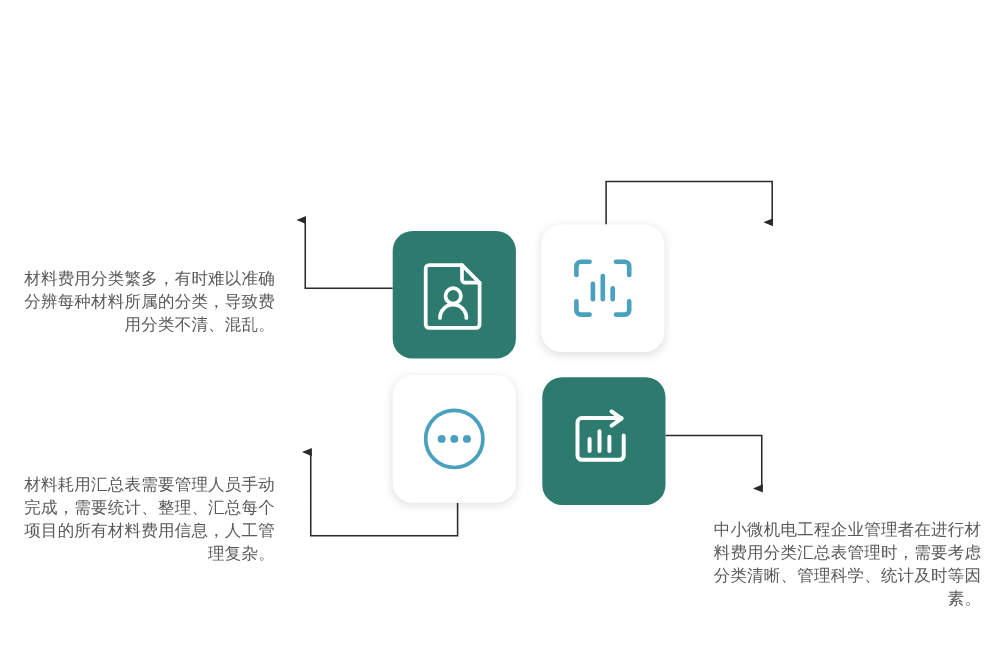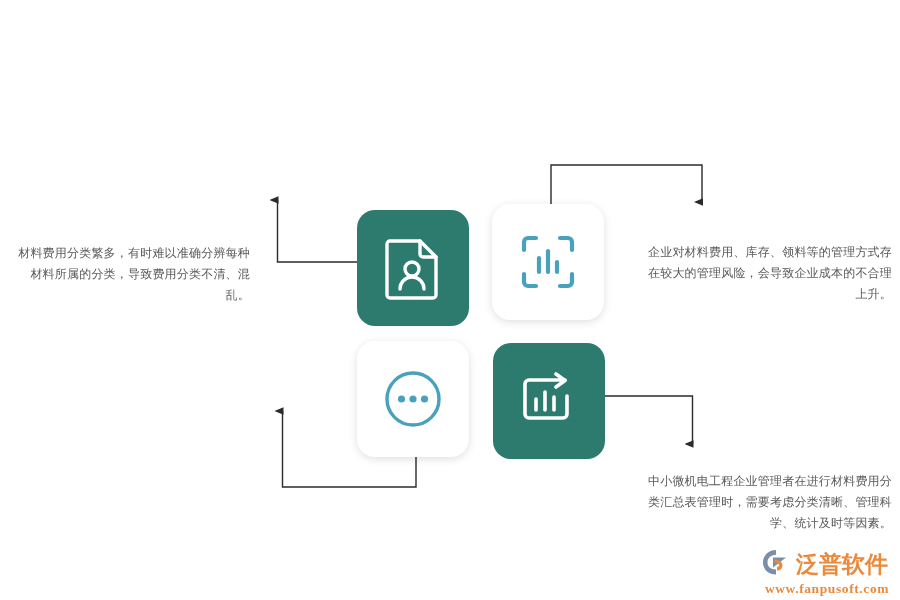--- a/index.html
+++ b/index.html
@@ -51,21 +51,21 @@
   #card-2 { left: 492px; top: 204px; }
   #card-3 { left: 357px; top: 341px; }
   #card-4 { left: 493px; top: 343px; }
 
   .card svg { display: block; }
 
   
   .textblock {
     position: absolute;
     color: #595959;
-    font-size: 12px;
+    font-size: 15px;
     line-height: 21px;
     letter-spacing: 0.2px;
   }
   .t-left  { text-align: right; }
   .t-right { text-align: right; }
 
   #text-1 { left: 10px;  top: 243px; width: 240px; }
   #text-2 { left: 640px; top: 242px; width: 252px; }
   #text-3 { left: 8px;   top: 430px; width: 242px; }
   #text-4 { left: 640px; top: 471px; width: 252px; }
@@ -177,32 +177,19 @@
         <path d="M38 2 L47 8.5 L38 15" fill="none" stroke="#ffffff" stroke-width="3.6" stroke-linecap="round" stroke-linejoin="round"></path>
         <line x1="18" y1="27" x2="18" y2="38" stroke="#ffffff" stroke-width="3.6" stroke-linecap="round"></line>
         <line x1="27" y1="20" x2="27" y2="38" stroke="#ffffff" stroke-width="3.6" stroke-linecap="round"></line>
         <line x1="36" y1="25" x2="36" y2="38" stroke="#ffffff" stroke-width="3.6" stroke-linecap="round"></line>
       </svg>
     </span>
   </div>
 
   <div id="text-1" class="textblock t-left">材料费用分类繁多，有时难以准确分辨每种材料所属的分类，导致费用分类不清、混乱。</div>
 
-  <div id="text-2" class="textblock t-right">企业对材料费用、库存、领料等的管理方式存在较大的管理风险，会导致企业成本的不合理上升。</div>
 
+  <div id="text-3" class="textblock t-left">材料耗用汇总表需要管理人员手动完成，需要统计、整理、汇总每个项目的所有材料费用信息，人工管理复杂。</div>
 
   <div id="text-4" class="textblock t-right">中小微机电工程企业管理者在进行材料费用分类汇总表管理时，需要考虑分类清晰、管理科学、统计及时等因素。</div>
 
-  <div id="logo">
-    <div id="logo-row">
-      <span id="logo-mark">
-        <svg width="30" height="28" viewBox="0 0 30 28">
-          <path d="M14 2 C6 2 1 8 1 14.5 C1 21 6 26.5 14 26.5 L14 21.5 C8.5 21.5 5.5 18.5 5.5 14.5 C5.5 10.5 8.5 6.8 14 6.8 Z" fill="#7b8fa8"></path>
-          <path d="M11 9.5 L24 9.5 L11 19.5 Z" fill="#7b8fa8"></path>
-          <path d="M12.5 11.5 C17 11.5 20.5 14 20.5 17.5 C20.5 20.5 18 22.5 15 22.5 L15 19 C16.5 19 17.2 18.2 17.2 17.3 C17.2 15.8 15.3 14.6 12.5 14.6 Z" fill="#e98a3c"></path>
-        </svg>
-      </span>
-      <span id="logo-text">泛普软件</span>
-    </div>
-    <div id="logo-url">www.fanpusoft.com</div>
-  </div>
 
 </div>
 
 </body></html>

